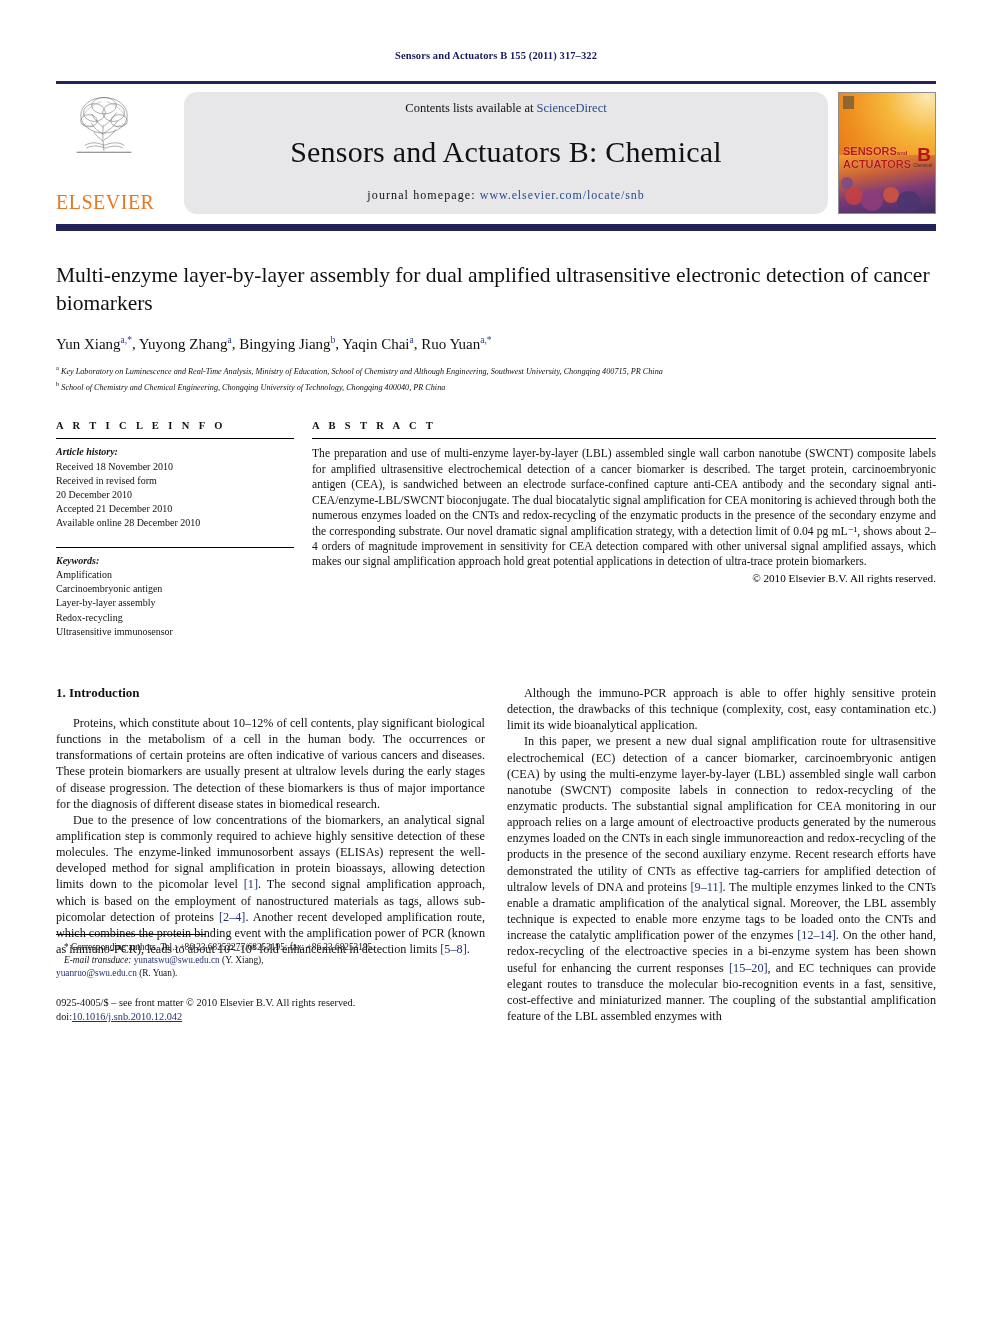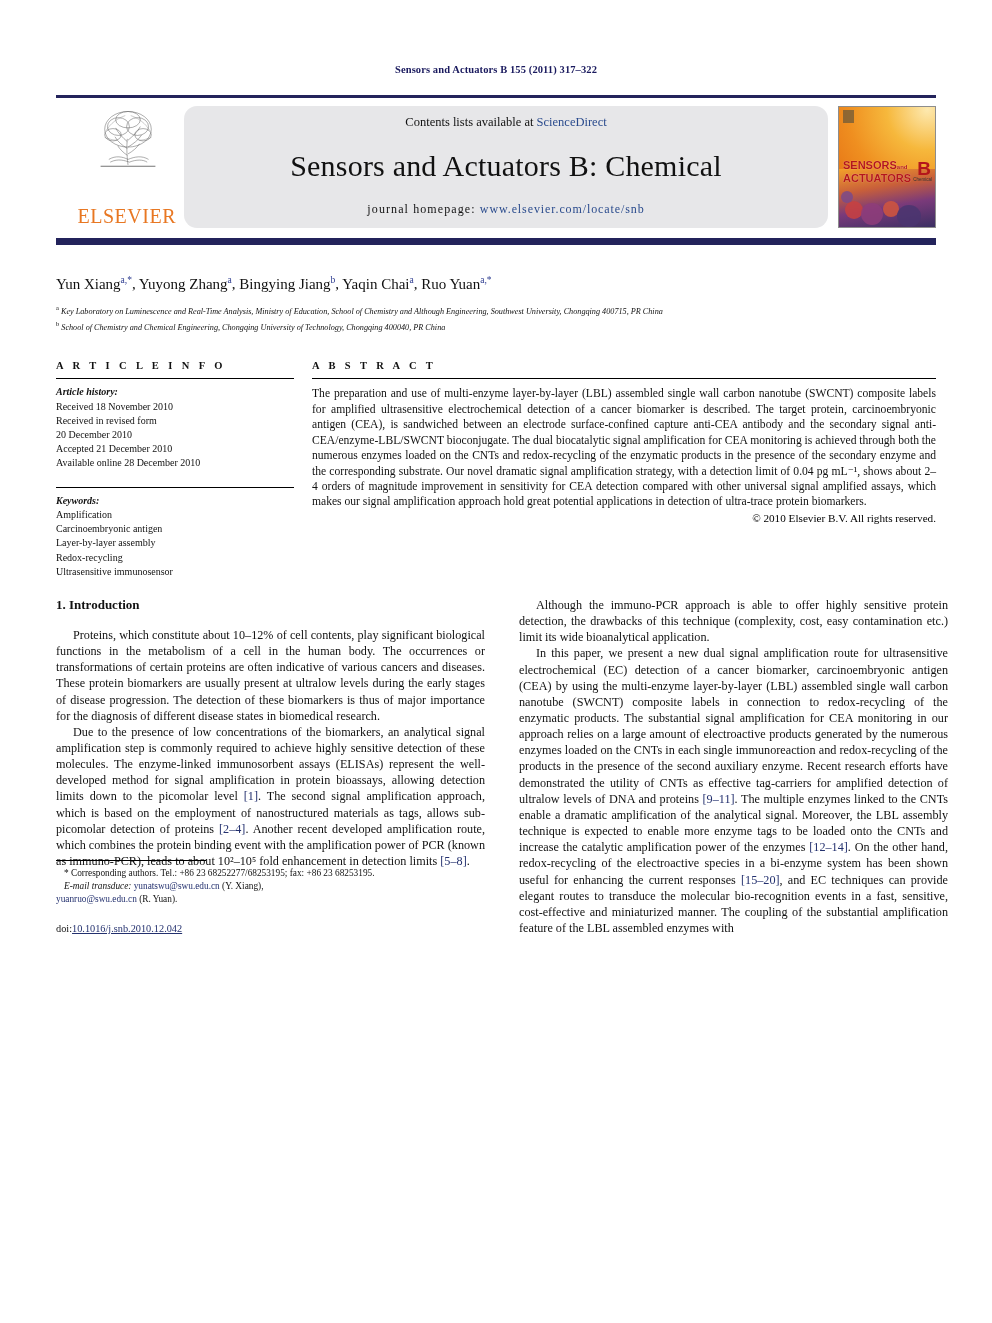--- a/index.html
+++ b/index.html
@@ -14,21 +14,21 @@
     font-family: "Liberation Serif", "DejaVu Serif", serif;
     color: #000000;
     position: relative;
     overflow: hidden;
   }
   .page {
     position: relative;
     width: 992px;
     height: 1323px;
     box-sizing: border-box;
-    padding: 18px 56px;
+    padding: 4px 56px;
   }
 
   
   .running-head {
     text-align: center;
     font-size: 10.5px;
     font-weight: bold;
     color: #1a1a5e;
     padding-top: 46px;
     letter-spacing: 0.1px;
@@ -44,21 +44,21 @@
     display: flex;
     align-items: stretch;
     height: 122px;
     margin-top: 8px;
   }
   .elsevier-block {
     width: 120px;
     flex: 0 0 120px;
     display: flex;
     flex-direction: column;
-    align-items: flex-end;
+    align-items: flex-start;
     justify-content: flex-end;
     padding-bottom: 2px;
     gap: 36px;
   }
   .elsevier-tree {
     width: 96px;
     height: 92px;
   }
   .elsevier-word {
     font-family: "Liberation Serif", serif;
@@ -224,23 +224,23 @@
     color: #111;
   }
   .abs-copy {
     text-align: right;
     font-size: 11.2px;
     margin-top: 2px;
   }
 
   
   .body-cols {
-    margin-top: 18px;
+    margin-top: 46px;
     display: flex;
-    gap: 34px;
+    gap: 22px;
   }
   .bcol { width: 429px; flex: 0 0 429px; position: relative; }
   .sec-title {
     font-size: 13px;
     font-weight: bold;
     margin: 0 0 14px 0;
     color: #111;
   }
   .para {
     font-size: 12.2px;
@@ -347,20 +347,21 @@
         </div>
         <div class="c-b">B</div>
         <div class="c-chem">Chemical</div>
       </div>
 
     </div>
     <div class="masthead-rule"></div>
   </div>
 
   <div class="title-block">
+    <h1 class="art-title">Multi-enzyme layer-by-layer assembly for dual amplified ultrasensitive electronic detection of cancer biomarkers</h1>
     <div class="authors">Yun Xiang<sup>a,*</sup>, Yuyong Zhang<sup>a</sup>, Bingying Jiang<sup>b</sup>, Yaqin Chai<sup>a</sup>, Ruo Yuan<sup>a,*</sup></div>
     <div class="affil">
       <div><sup>a</sup> <span>Key Laboratory on Luminescence and Real-Time Analysis, Ministry of Education, School of Chemistry and Although Engineering, Southwest University, Chongqing 400715, PR China</span></div>
       <div><sup>b</sup> <span>School of Chemistry and Chemical Engineering, Chongqing University of Technology, Chongqing 400040, PR China</span></div>
     </div>
   </div>
 
   <div class="info-abstract">
 
     <div class="col-info">
@@ -409,20 +410,21 @@
         <div class="footnote fn-indent">
           <span class="ital">E-mail transduce:</span>
           <span class="mail">yunatswu@swu.edu.cn</span>
           <span>(Y. Xiang),</span>
         </div>
         <div class="footnote">
           <span class="mail">yuanruo@swu.edu.cn</span>
           <span>(R. Yuan).</span>
         </div>
         <div class="imprint">
+          <div>0925-4005/$ – see front matter © 2010 Elsevier B.V. All rights reserved.</div>
           <div><span>doi:</span><span class="doi">10.1016/j.snb.2010.12.042</span></div>
         </div>
       </div>
     </div>
 
     <div class="bcol">
       <p class="para">Although the immuno-PCR approach is able to offer highly sensitive protein detection, the drawbacks of this technique (complexity, cost, easy contamination etc.) limit its wide bioanalytical application.</p>
       <p class="para">In this paper, we present a new dual signal amplification route for ultrasensitive electrochemical (EC) detection of a cancer biomarker, carcinoembryonic antigen (CEA) by using the multi-enzyme layer-by-layer (LBL) assembled single wall carbon nanotube (SWCNT) composite labels in connection to redox-recycling of the enzymatic products. The substantial signal amplification for CEA monitoring in our approach relies on a large amount of electroactive products generated by the numerous enzymes loaded on the CNTs in each single immunoreaction and redox-recycling of the products in the presence of the second auxiliary enzyme. Recent research efforts have demonstrated the utility of CNTs as effective tag-carriers for amplified detection of ultralow levels of DNA and proteins <span class="ref">[9–11]</span>. The multiple enzymes linked to the CNTs enable a dramatic amplification of the analytical signal. Moreover, the LBL assembly technique is expected to enable more enzyme tags to be loaded onto the CNTs and increase the catalytic amplification power of the enzymes <span class="ref">[12–14]</span>. On the other hand, redox-recycling of the electroactive species in a bi-enzyme system has been shown useful for enhancing the current responses <span class="ref">[15–20]</span>, and EC techniques can provide elegant routes to transduce the molecular bio-recognition events in a fast, sensitive, cost-effective and miniaturized manner. The coupling of the substantial amplification feature of the LBL assembled enzymes with</p>
     </div>
 

